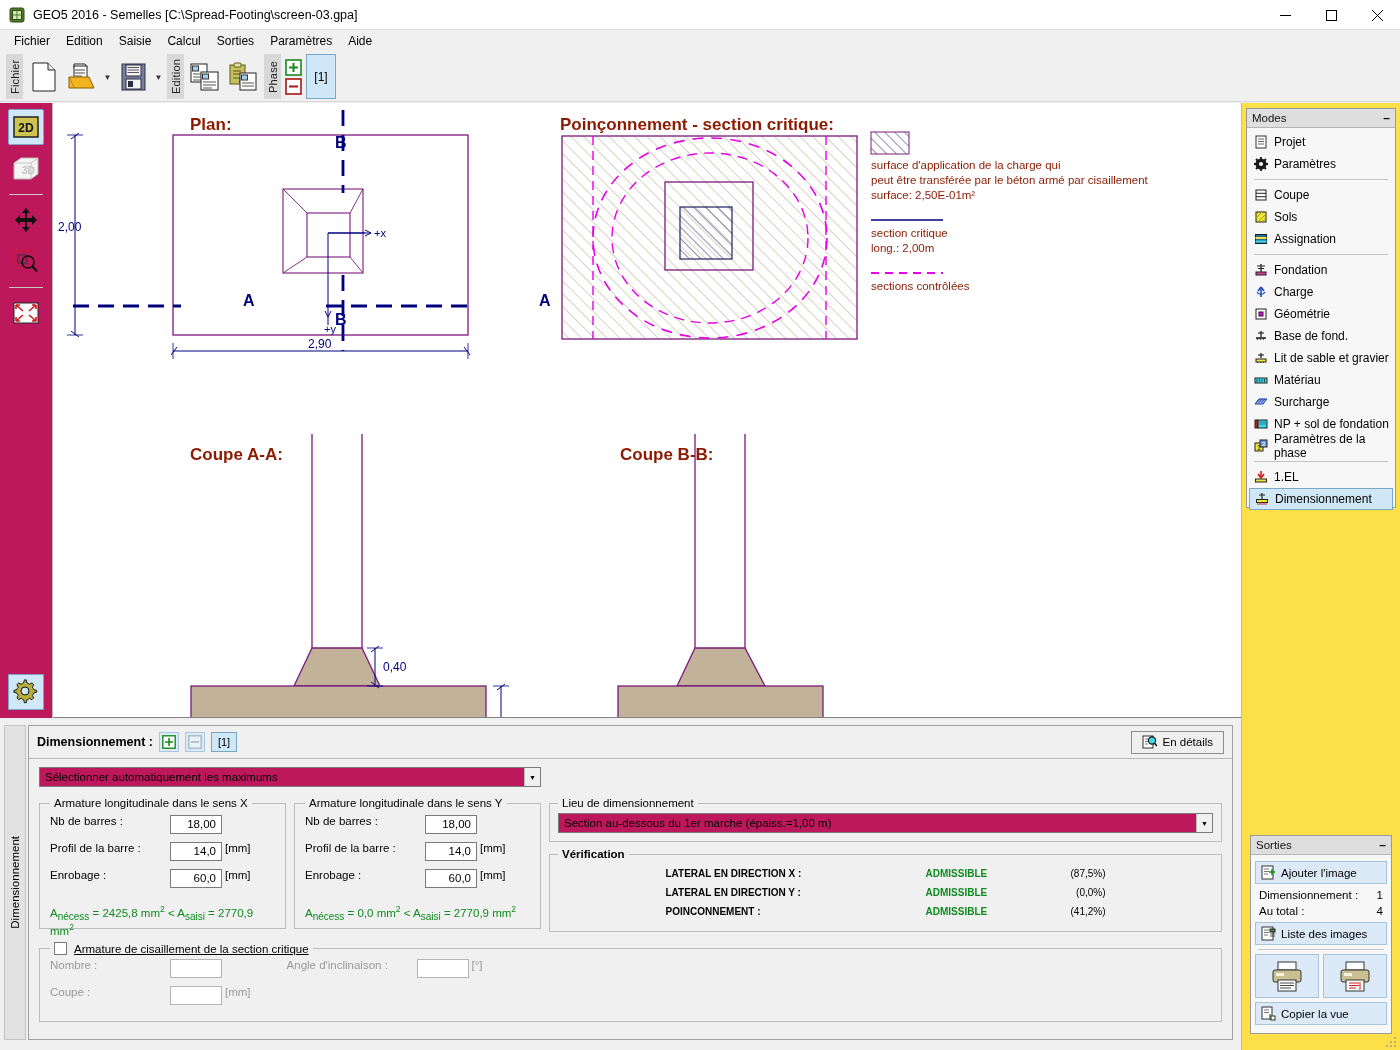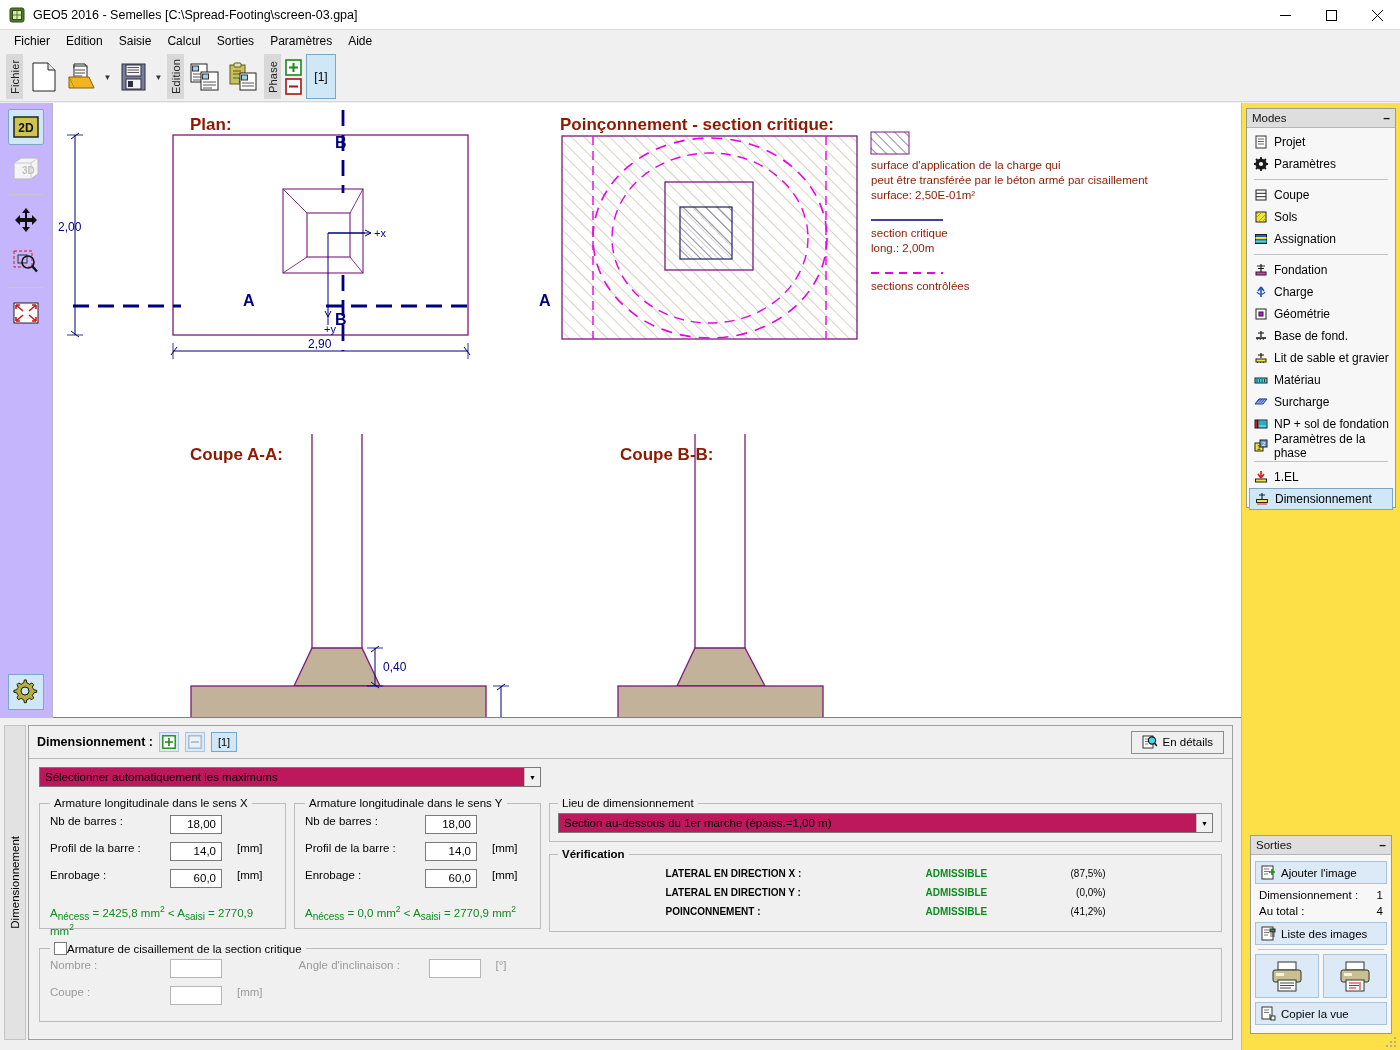--- a/index.html
+++ b/index.html
@@ -61,21 +61,21 @@
   .tb-phase-btn {
     width: 30px; height: 45px; margin: 1px 2px;
     background: #cfe7f7; border: 1px solid #7aa7c7;
     display: flex; align-items: center; justify-content: center;
     font-size: 12px; color: #000;
   }
 
   
   .leftbar {
     position: absolute; left: 0; top: 103px; width: 53px; height: 615px;
-    background: #c4b5fd; border-right: 1px solid #b9b9b9;
+    background: #be185d; border-right: 1px solid #b9b9b9;
   }
   .lb-btn {
     width: 36px; height: 36px; margin: 6px auto 0 auto;
     display: flex; align-items: center; justify-content: center;
     border: 1px solid transparent; border-radius: 2px;
   }
   .lb-btn.active { background: #cfe7f7; border-color: #7aa7c7; }
   .lb-sep { width: 34px; height: 1px; background: #c8c8c8; margin: 7px auto; }
   .lb-gear { position: absolute; left: 8px; bottom: 8px; width: 36px; height: 36px;
     background: #cfe7f7; border: 1px solid #7aa7c7;
@@ -169,21 +169,21 @@
   fieldset.grp > legend { font-size: 11.5px; color: #000; padding: 0 4px; }
   fieldset.grp.bold > legend { font-weight: bold; }
   .field-row { display: flex; height: 27px; font-size: 11.5px; }
   .field-label { width: 120px; color: #000; }
   .field-label.dim { color: #9a9a9a; }
   .inp {
     width: 52px; height: 19px; border: 1px solid #7a7a7a; background: #fff;
     text-align: right; padding-right: 5px; font-size: 11.5px; line-height: 17px; color: #000;
   }
   .inp.dim { background: #fff; border-color: #b5b5b5; }
-  .unit { margin-left: 15px; font-size: 11.5px; color: #000; }
+  .unit { margin-left: 3px; font-size: 11.5px; color: #000; }
   .unit.dim { color: #9a9a9a; }
   .green-note { color: #0f8a20; font-size: 11.5px; margin-top: 8px; }
   .green-note sub { font-size: 10px; }
   .green-note sup { font-size: 8.5px; }
   .verif-row { display: flex; align-items: center; height: 19px; font-size: 10px; justify-content: center; }
   .verif-name { width: 260px; font-weight: bold; color: #000; }
   .verif-status { width: 110px; font-weight: bold; color: #0f8a20; }
   .verif-pct { width: 70px; text-align: right; color: #000; }
   .cb {
     width: 13px; height: 13px; border: 1px solid #7a7a7a; background: #fff;
@@ -884,21 +884,21 @@
               <div class="verif-row">
                 <span class="verif-name">POINCONNEMENT :</span>
                 <span class="verif-status">ADMISSIBLE</span>
                 <span class="verif-pct">(41,2%)</span>
               </div>
             </fieldset>
           </div>
         </div>
 
         <fieldset class="grp" style="margin-top:10px; height:80px; padding:4px 10px;">
-          <legend style="display:flex; align-items:center; ">
+          <legend style="display:flex; align-items:center; gap:7px;text-decoration:underline;">
             <span class="cb"></span>
             <span>Armature de cisaillement de la section critique</span>
           </legend>
           <div style="display:flex;">
             <div>
               <div class="field-row">
                 <span class="field-label dim">Nombre :</span>
                 <span class="inp dim"></span>
                 <span class="unit dim"></span>
               </div>

